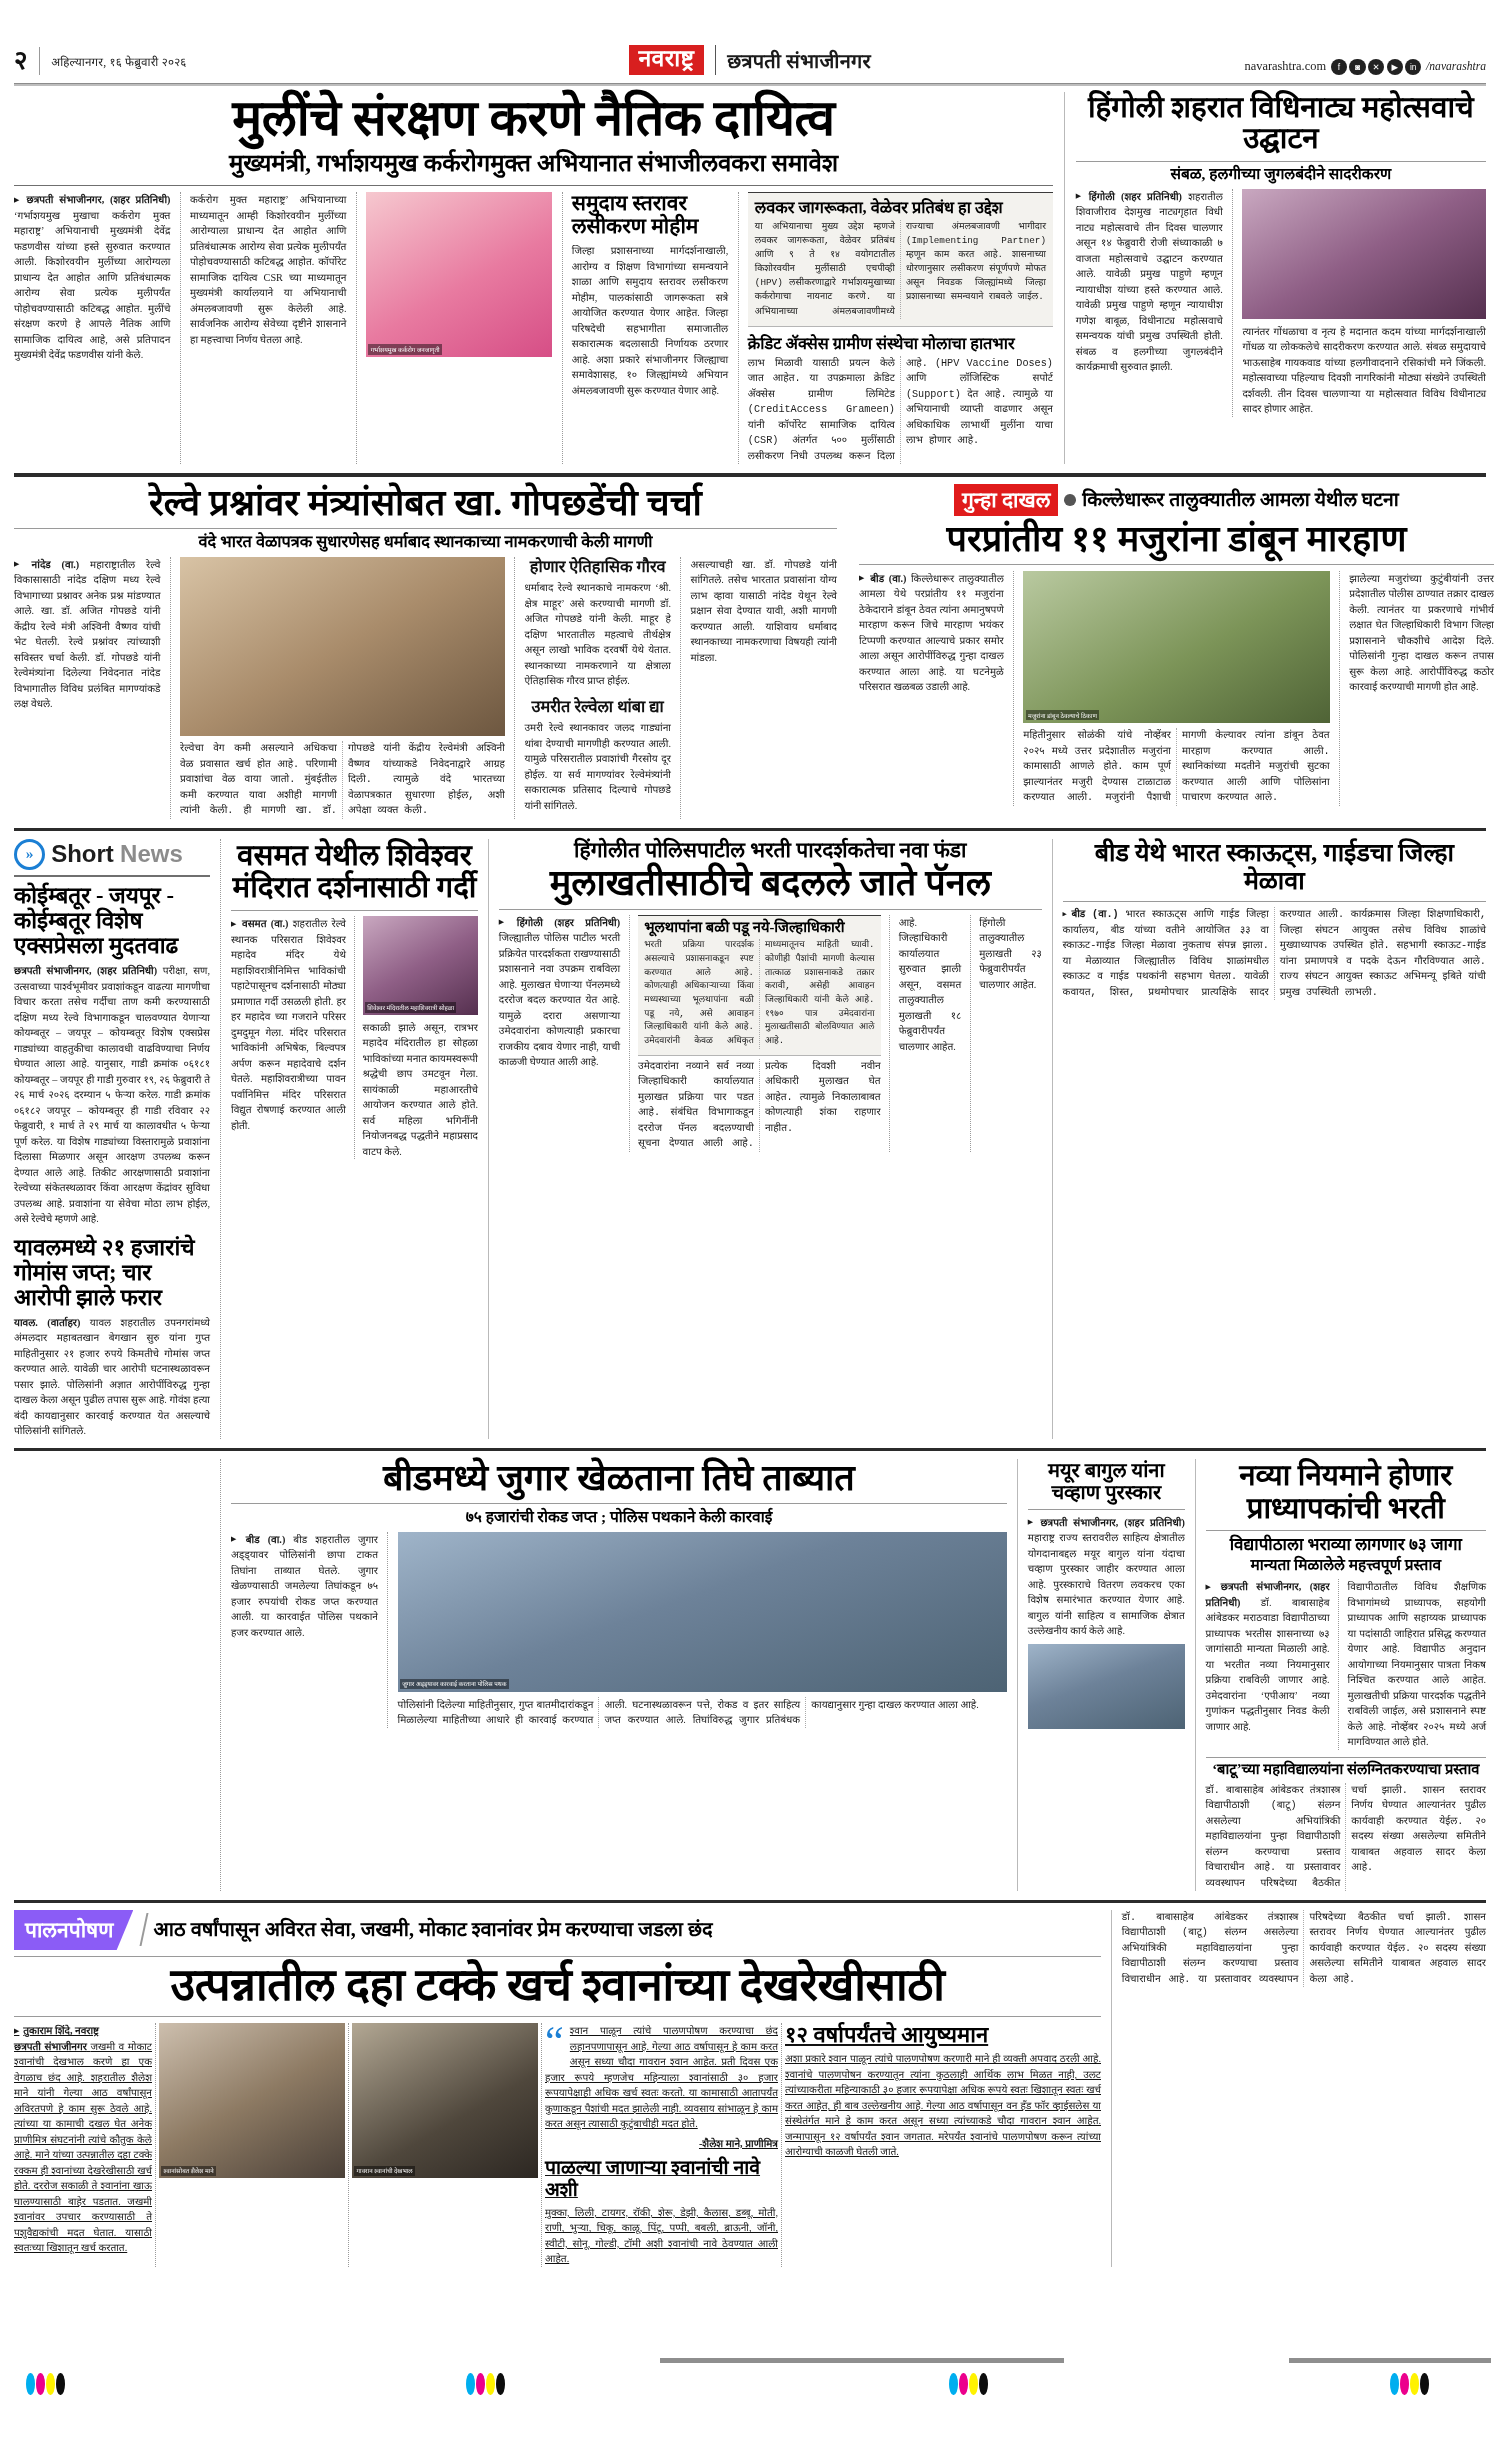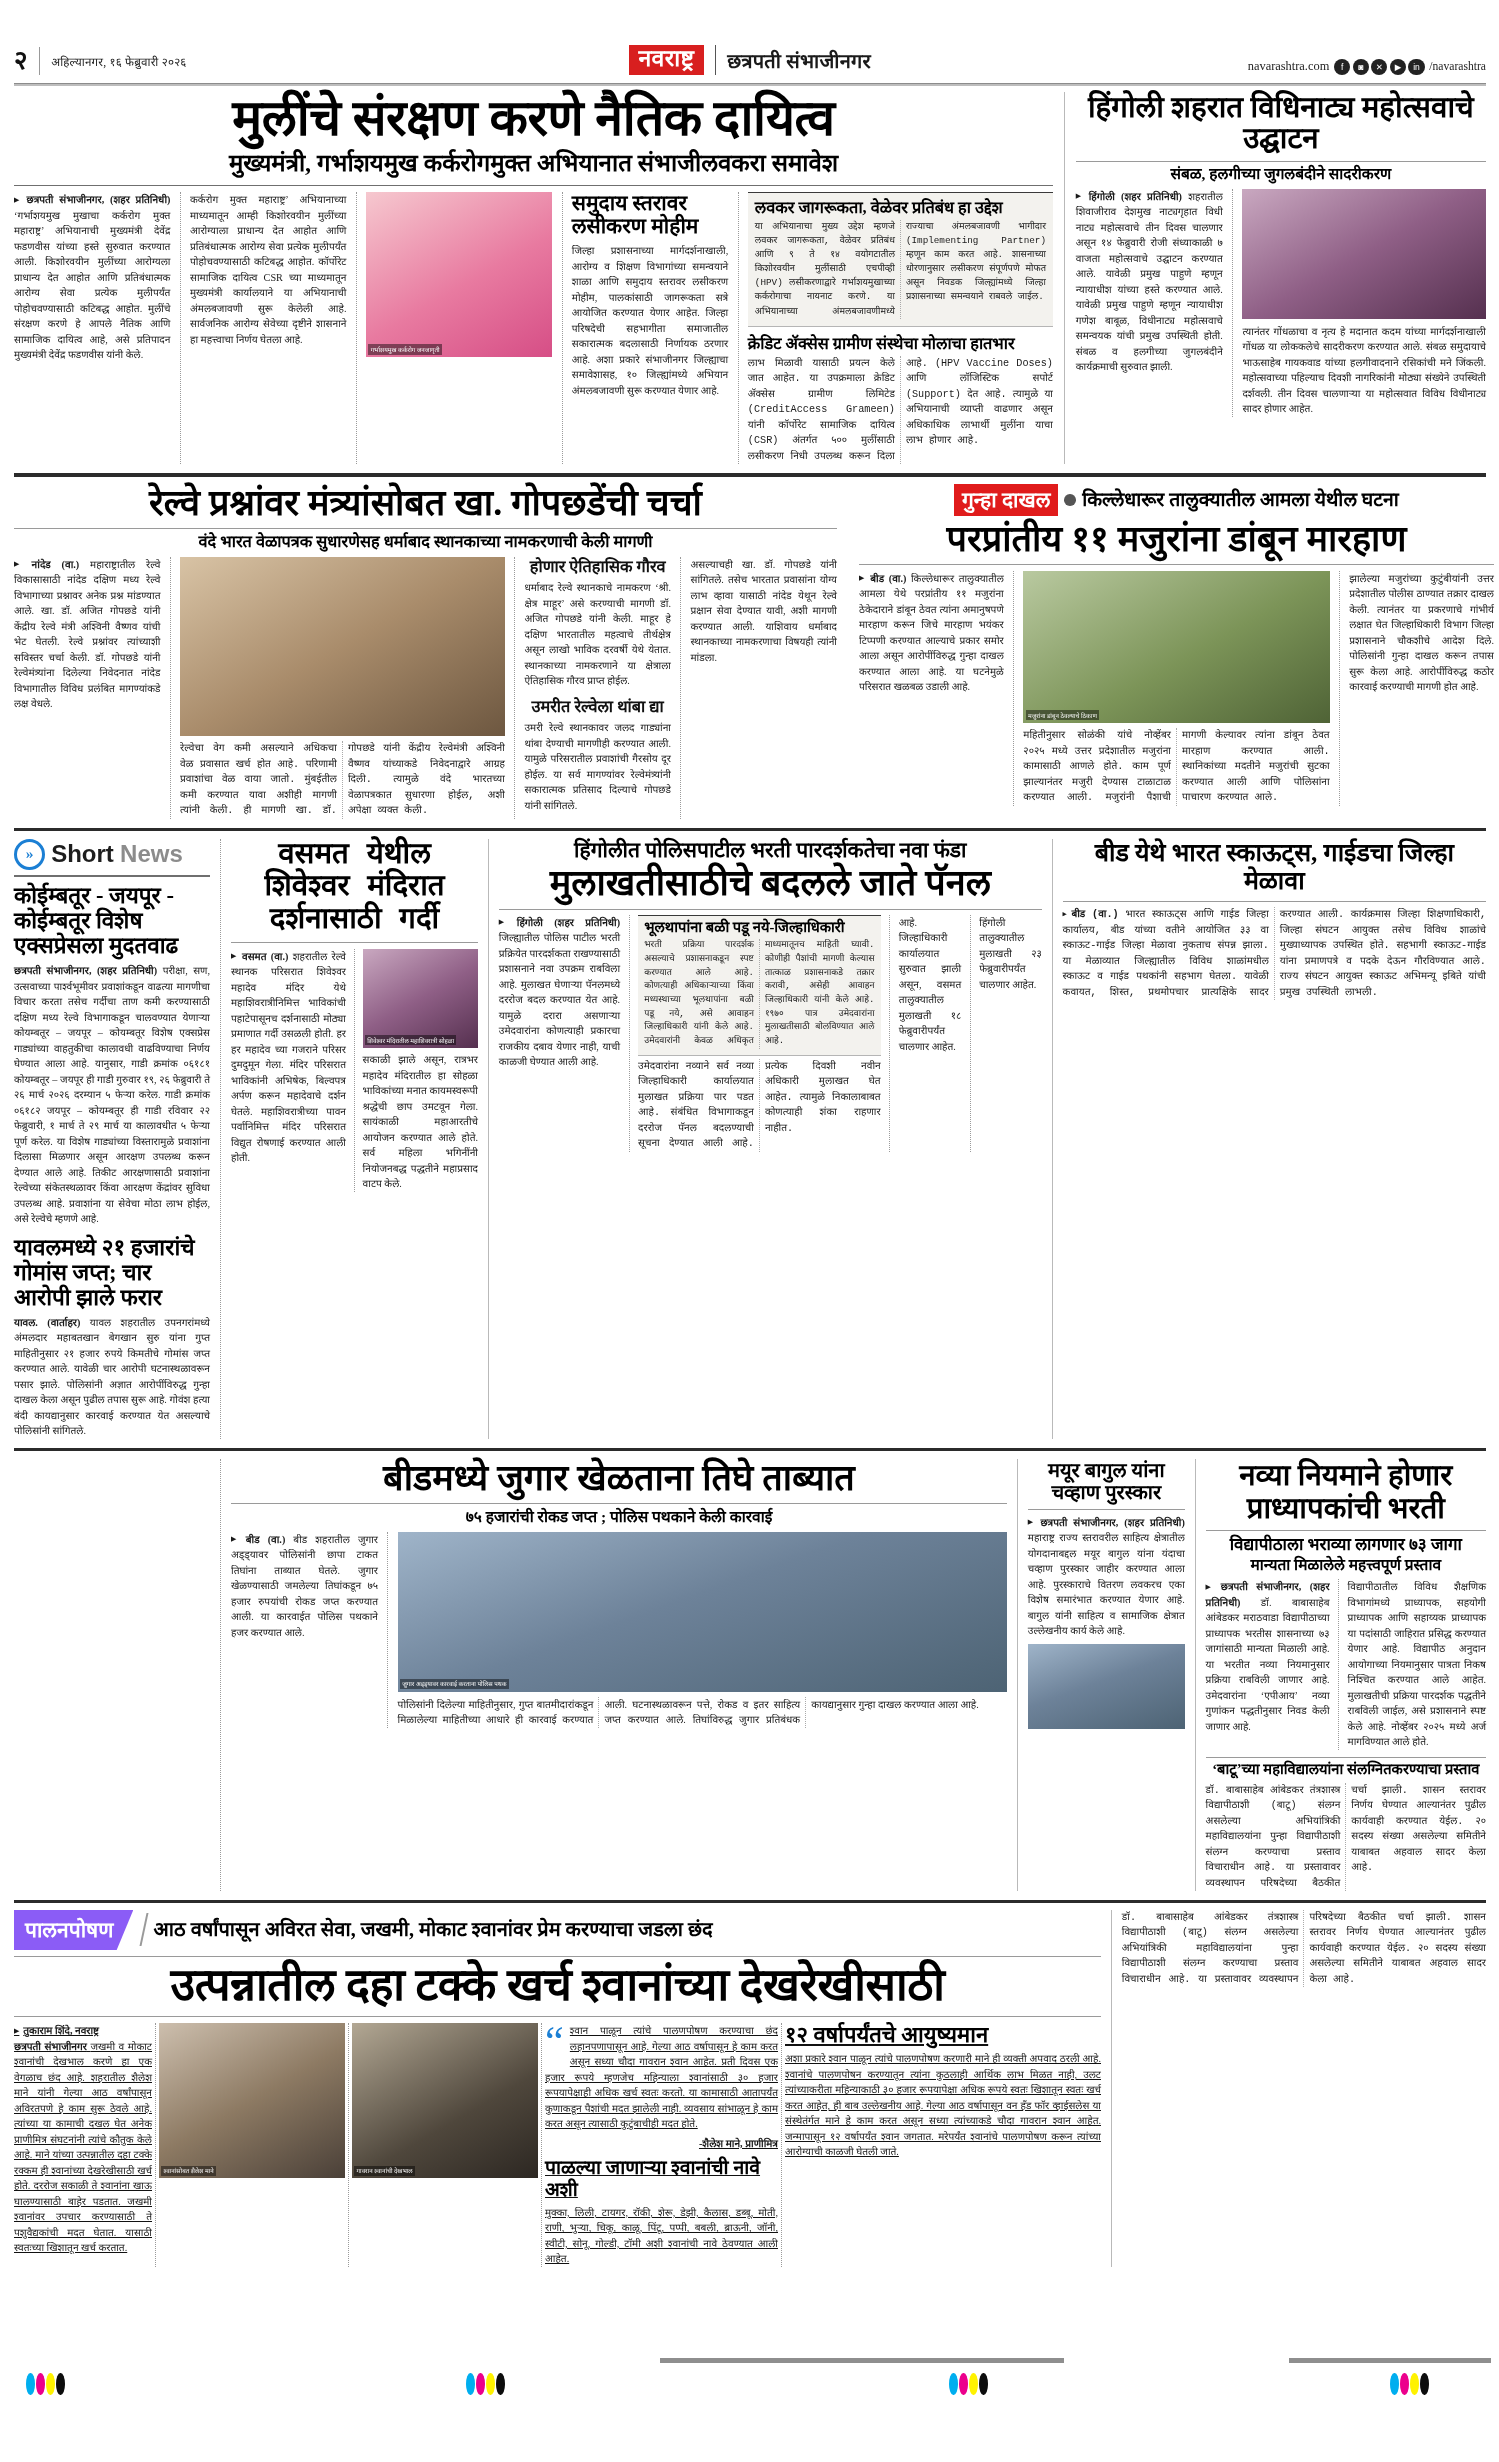--- a/index.html
+++ b/index.html
@@ -21,21 +21,21 @@
   .mh-date { font-size: 11.6px; letter-spacing: 0.2px; color: #222; }
   .mh-center { flex: 1; display: flex; align-items: center; justify-content: center; gap: 11px; }
   .brand { background: #d81f1f; color: #fff; font-size: 23px; font-weight: 700; padding: 1.6px 9.3px 3.9px; letter-spacing: 0.4px; line-height: 1.05; }
   .brand-div { width: 1.6px; height: 29.5px; background: #555; }
   .edition { font-size: 20px; font-weight: 700; color: #1a1a1a; letter-spacing: 0.2px; }
   .mh-right { width: 435px; display: flex; align-items: center; justify-content: flex-end; gap: 4.7px; }
   .site { font-size: 12.4px; color: #222; font-family: "Liberation Serif", serif; }
   .soc { display: flex; gap: 2.3px; }
   .soc span { width: 16.3px; height: 16.3px; border-radius: 50%; background: #222; color: #fff; font-size: 8.5px;
               display: inline-flex; align-items: center; justify-content: center; font-family: "Liberation Sans", sans-serif; }
-  .handle { font-size: 11.6px; color: #222; }
+  .handle { font-size: 11.6px; color: #222; font-style: italic; }
   .mh-rule { height: 3.1px; background: #bdbdbd; margin: 7.8px 0 3.1px; border-top: 0.8px solid #8c8c8c; }
 
   
   .hl { font-family: "Liberation Serif", "DejaVu Serif", serif; font-weight: 700; color: #000; line-height: 1.06; }
   .h-mega { font-size: 50px; letter-spacing: -0.4px; }
   .h-xl   { font-size: 36px; }
   .h-lg   { font-size: 29.5px; }
   .h-md   { font-size: 25px; }
   .h-sm   { font-size: 20px; }
   .kicker { font-size: 16.3px; font-weight: 700; line-height: 1.2; }
@@ -259,21 +259,21 @@
         <div class="body-col" style="margin-top:4.7px;">
           <span class="byline">यावल. (वार्ताहर)</span>
           <span>यावल शहरातील उपनगरांमध्ये अंमलदार महाबतखान बेगखान सुरु यांना गुप्त माहितीनुसार २१ हजार रुपये किमतीचे गोमांस जप्त करण्यात आले. यावेळी चार आरोपी घटनास्थळावरून पसार झाले. पोलिसांनी अज्ञात आरोपींविरुद्ध गुन्हा दाखल केला असून पुढील तपास सुरू आहे. गोवंश हत्या बंदी कायद्यानुसार कारवाई करण्यात येत असल्याचे पोलिसांनी सांगितले.</span>
         </div>
       </div>
     </div>
 
     <div class="dotline"></div>
 
     <div style="width:247px;">
-      <div class="hl" style="font-size:29.5px;text-align:center;line-height:1.1;font-family:Liberation Mono, monospace;">वसमत येथील शिवेश्वर मंदिरात दर्शनासाठी गर्दी</div>
+      <div class="hl" style="font-size:29.5px;text-align:center;line-height:1.1;">वसमत येथील शिवेश्वर मंदिरात दर्शनासाठी गर्दी</div>
       <div class="rule-thin" style="margin:6.2px 0 5.4px;"></div>
       <div style="display:flex;gap:7.8px;">
         <div style="width:115px;" class="body-col">
           <span class="byline arrow-b">वसमत (वा.)</span>
           <span>शहरातील रेल्वे स्थानक परिसरात शिवेश्वर महादेव मंदिर येथे महाशिवरात्रीनिमित्त भाविकांची पहाटेपासूनच दर्शनासाठी मोठ्या प्रमाणात गर्दी उसळली होती. हर हर महादेव च्या गजराने परिसर दुमदुमून गेला. मंदिर परिसरात भाविकांनी अभिषेक, बिल्वपत्र अर्पण करून महादेवाचे दर्शन घेतले. महाशिवरात्रीच्या पावन पर्वानिमित्त मंदिर परिसरात विद्युत रोषणाई करण्यात आली होती.</span>
         </div>
         <div class="dotline"></div>
         <div style="flex:1;">
           <div class="photo stage" style="height:99px;">
             <div class="cap">शिवेश्वर मंदिरातील महाशिवरात्री सोहळा</div>

